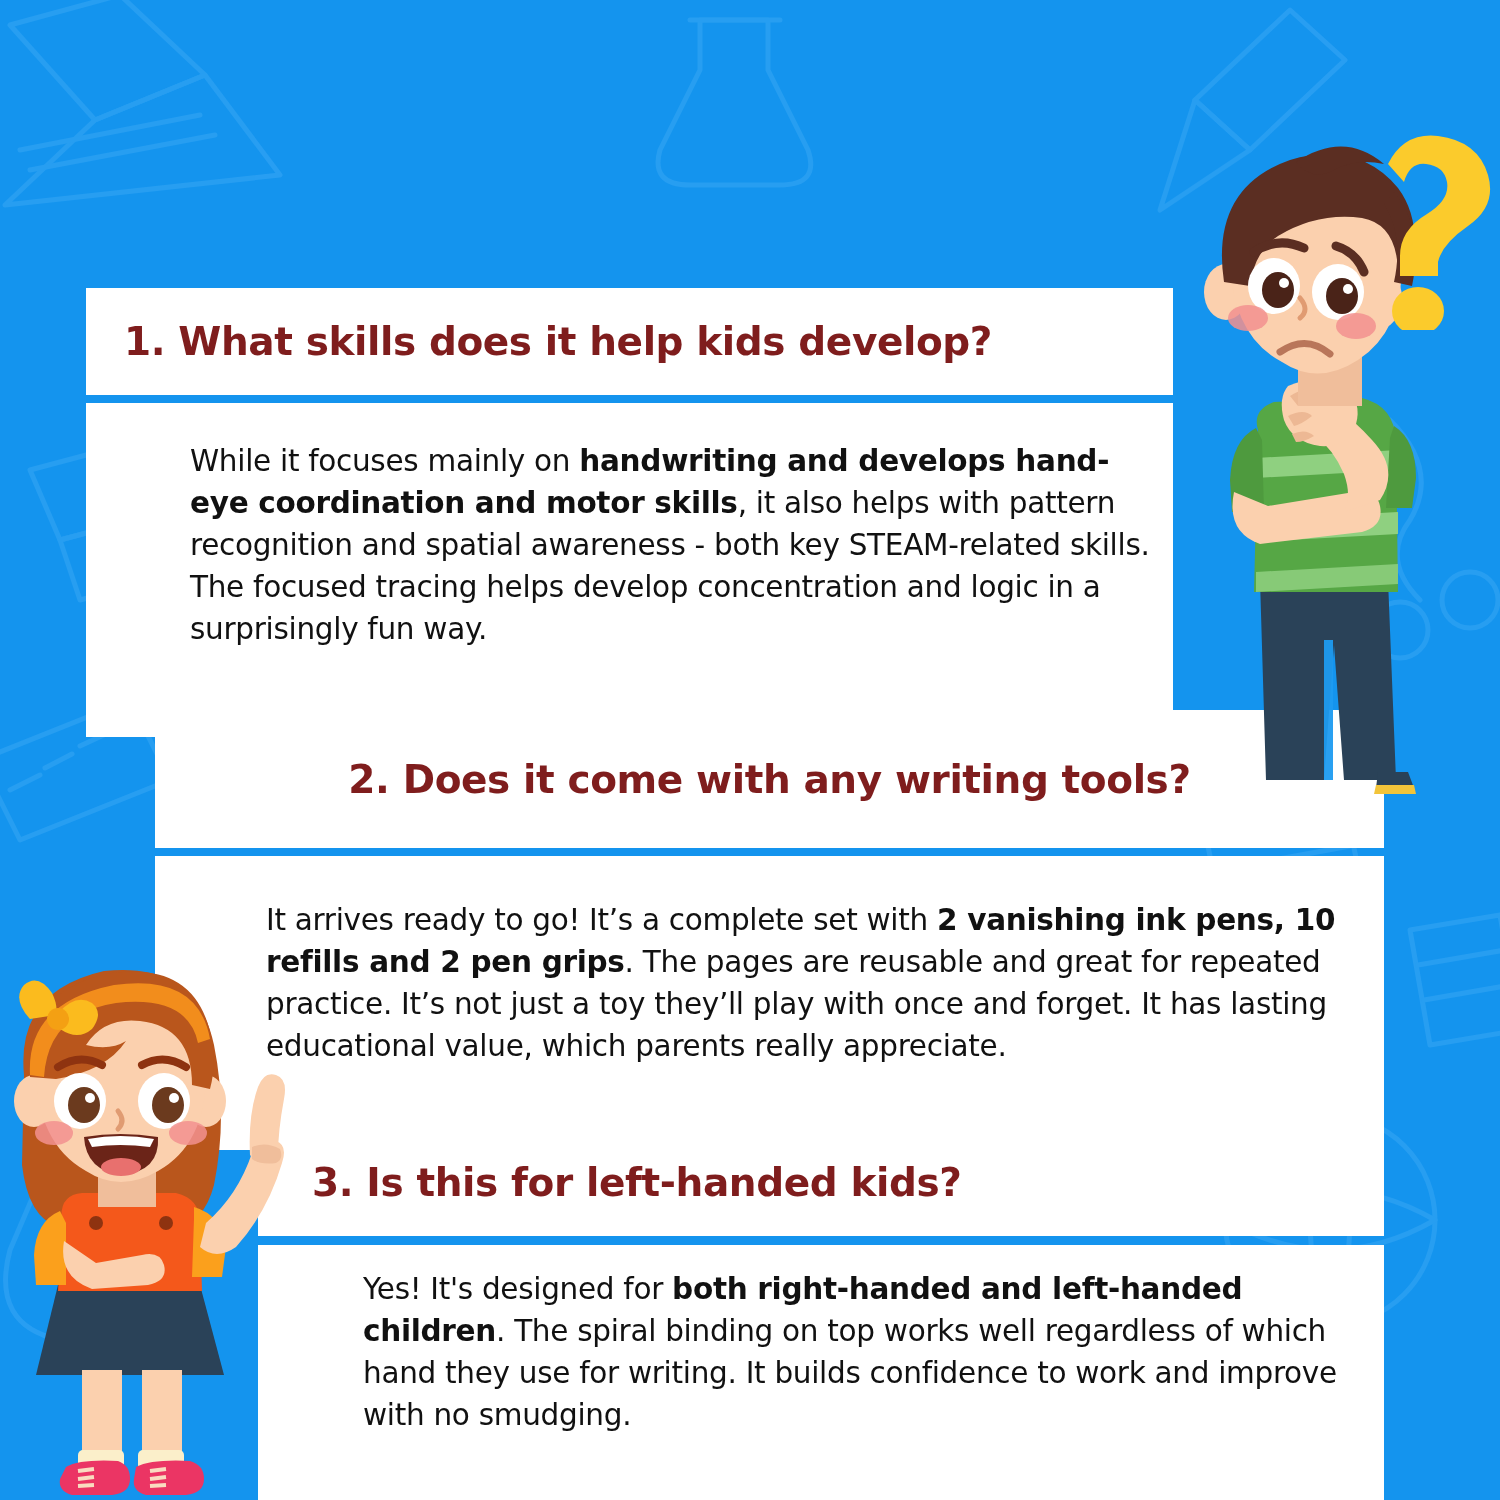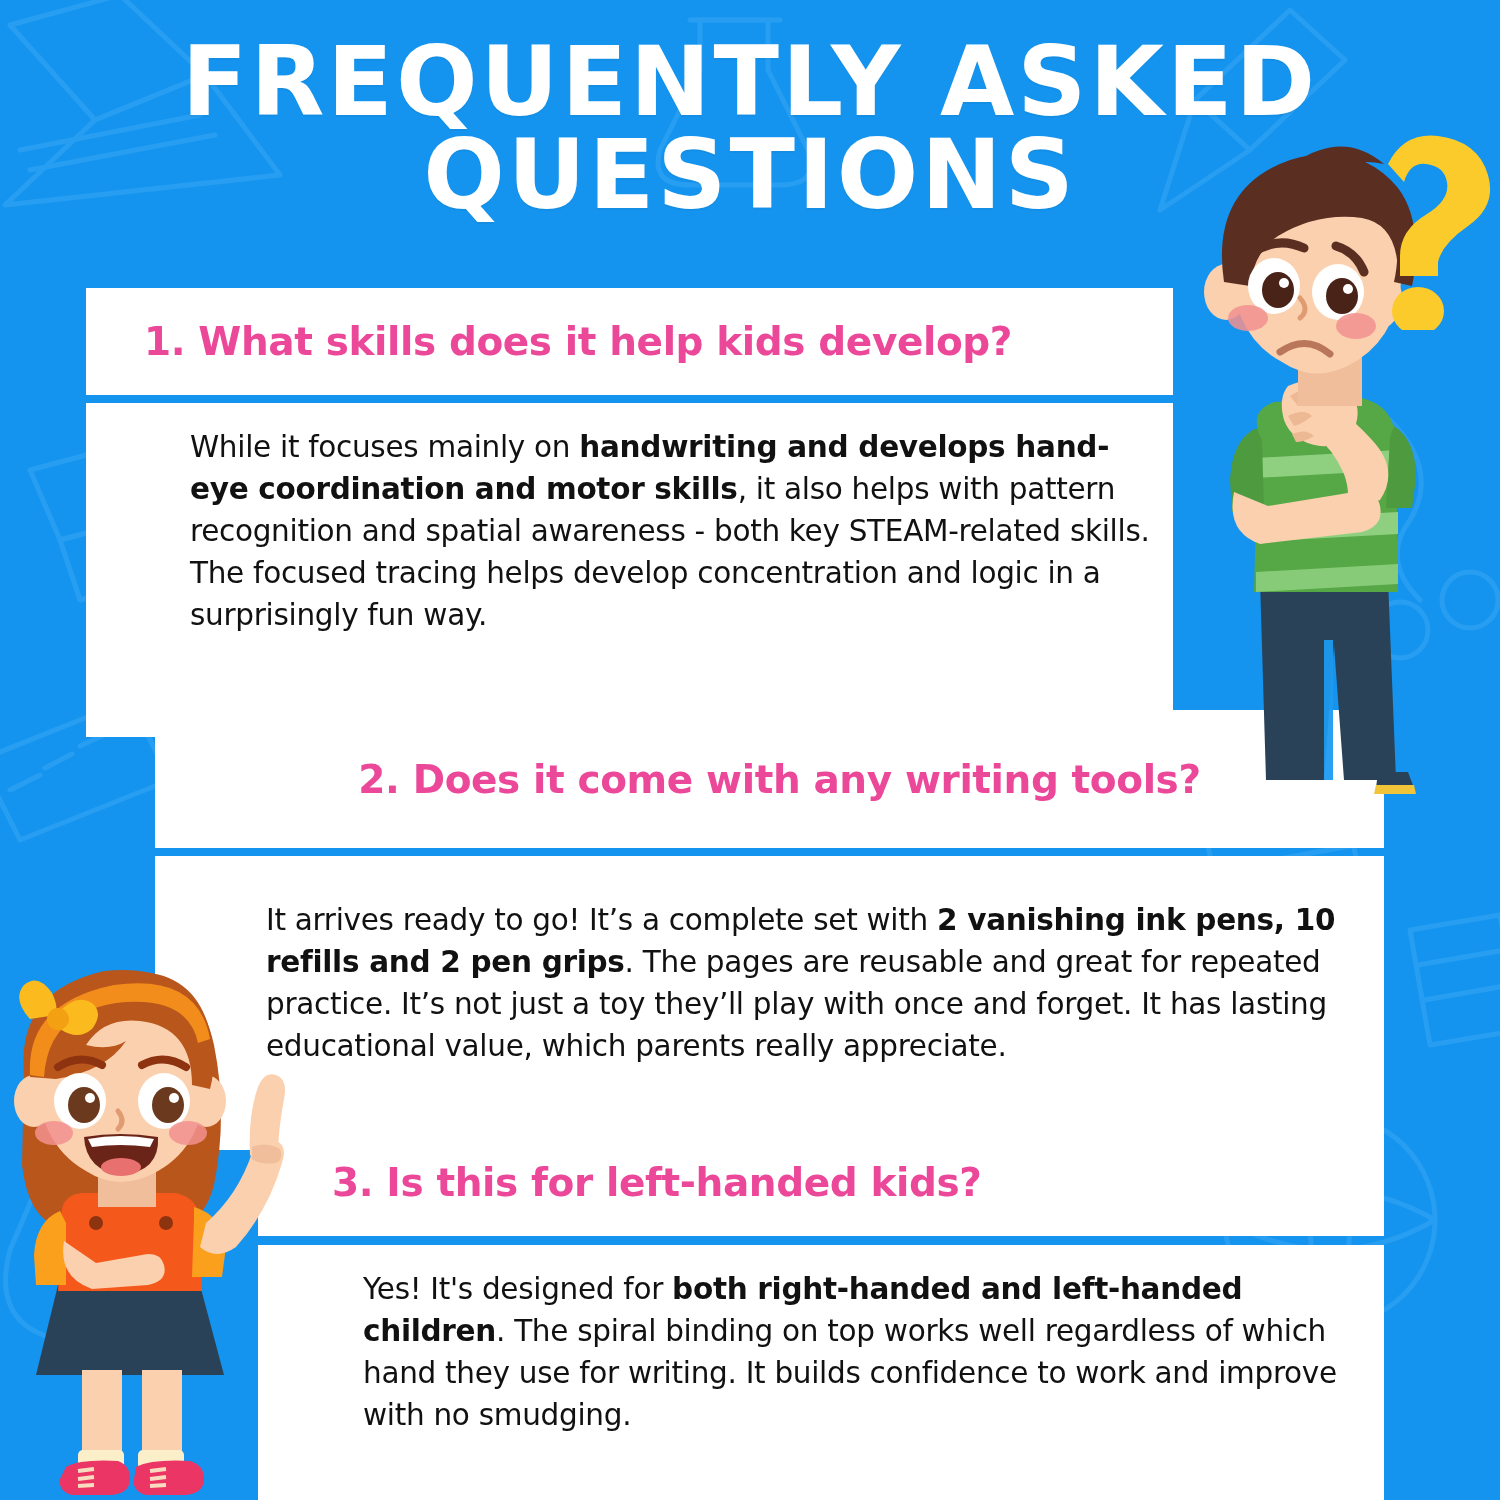--- a/index.html
+++ b/index.html
@@ -31,43 +31,42 @@
   .title-line.l2{font-size:96px;}
 
   
   .faq{position:absolute;z-index:6;}
   .q-head{
     background:#ffffff;
     display:flex;align-items:center;
     box-sizing:border-box;
   }
   .q-head .q-text{
-    color:#ec4899;
+    color:#7f1d1d;
     font-family:"DejaVu Sans", sans-serif;
     font-weight:bold;
     font-size:39px;
     letter-spacing:-0.4px;
     white-space:nowrap;
-    margin-left:20px;
   }
   .q-body{
     background:#ffffff;
     box-sizing:border-box;
     color:#111111;
     font-family:"DejaVu Sans", sans-serif;
     font-size:29.5px;
     line-height:1.42;
     letter-spacing:-0.3px;
   }
   .q-body b{font-weight:bold;}
 
   
   #faq1{left:86px;top:288px;width:1087px;}
   #faq1 .q-head{height:107px;padding-left:38px;}
-  #faq1 .q-body{margin-top:8px;height:334px;padding:24px 22px 0 104px;}
+  #faq1 .q-body{margin-top:8px;height:334px;padding:38px 22px 0 104px;}
 
   #faq2{left:155px;top:710px;width:1229px;}
   #faq2 .q-head{height:138px;padding:0;justify-content:center;}
   #faq2 .q-body{margin-top:8px;height:294px;padding:44px 40px 0 111px;}
 
   #faq3{left:258px;top:1128px;width:1126px;}
   #faq3 .q-head{height:108px;padding-left:54px;}
   #faq3 .q-body{margin-top:9px;height:261px;padding:24px 30px 0 105px;}
 
   
@@ -117,24 +116,20 @@
       <path d="M1215 800 L1335 778 M1222 835 L1342 812 M1230 868 L1350 846"></path>
 
       <path d="M760 1400 Q700 1400 700 1460 Q700 1495 730 1515 L790 1515 Q820 1495 820 1460 Q820 1400 760 1400 Z"></path>
       <path d="M730 1515 L790 1515 M735 1535 L785 1535"></path>
 
       <path d="M1410 930 L1500 915 L1520 1030 L1430 1045 Z"></path>
       <path d="M1418 965 L1505 950 M1424 1000 L1511 985"></path>
     </g>
   </svg>
 
-  <div class="title-block">
-    <div class="title-line l1">FREQUENTLY ASKED</div>
-    <div class="title-line l2">QUESTIONS</div>
-  </div>
 
   <div class="faq" id="faq1">
     <div class="q-head">
       <span class="q-text">1.  What skills does it help kids develop?</span>
     </div>
     <div class="q-body"><span>While it focuses mainly on </span><b>handwriting and develops hand-eye coordination and motor skills</b><span>, it also helps with pattern recognition and spatial awareness - both key STEAM-related skills. The focused tracing helps develop concentration and logic in a surprisingly fun way.</span></div>
   </div>
 
   <div class="faq" id="faq2">
     <div class="q-head">

